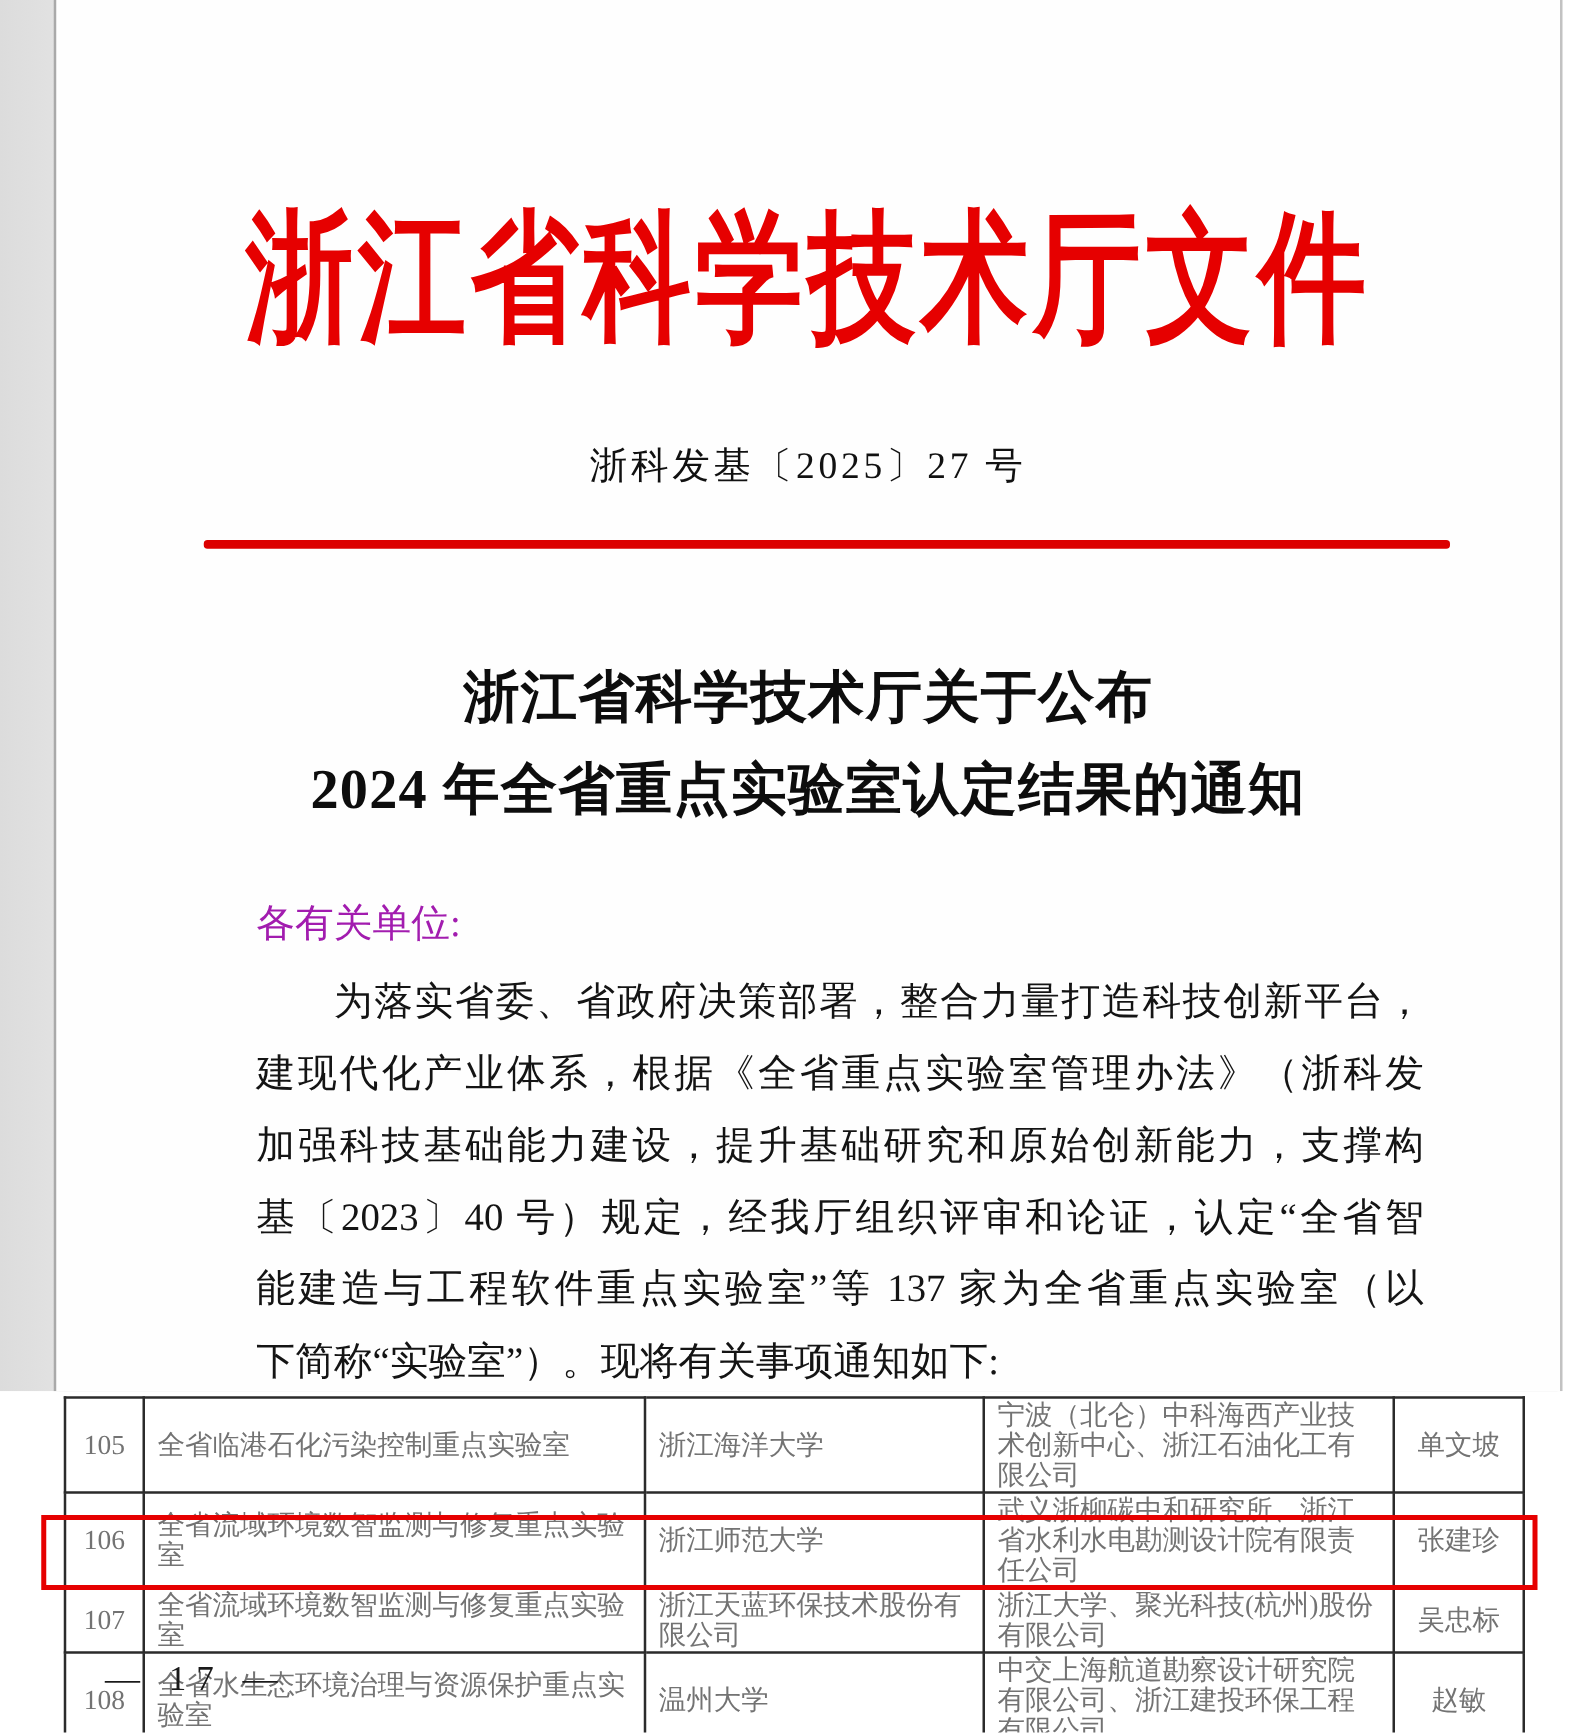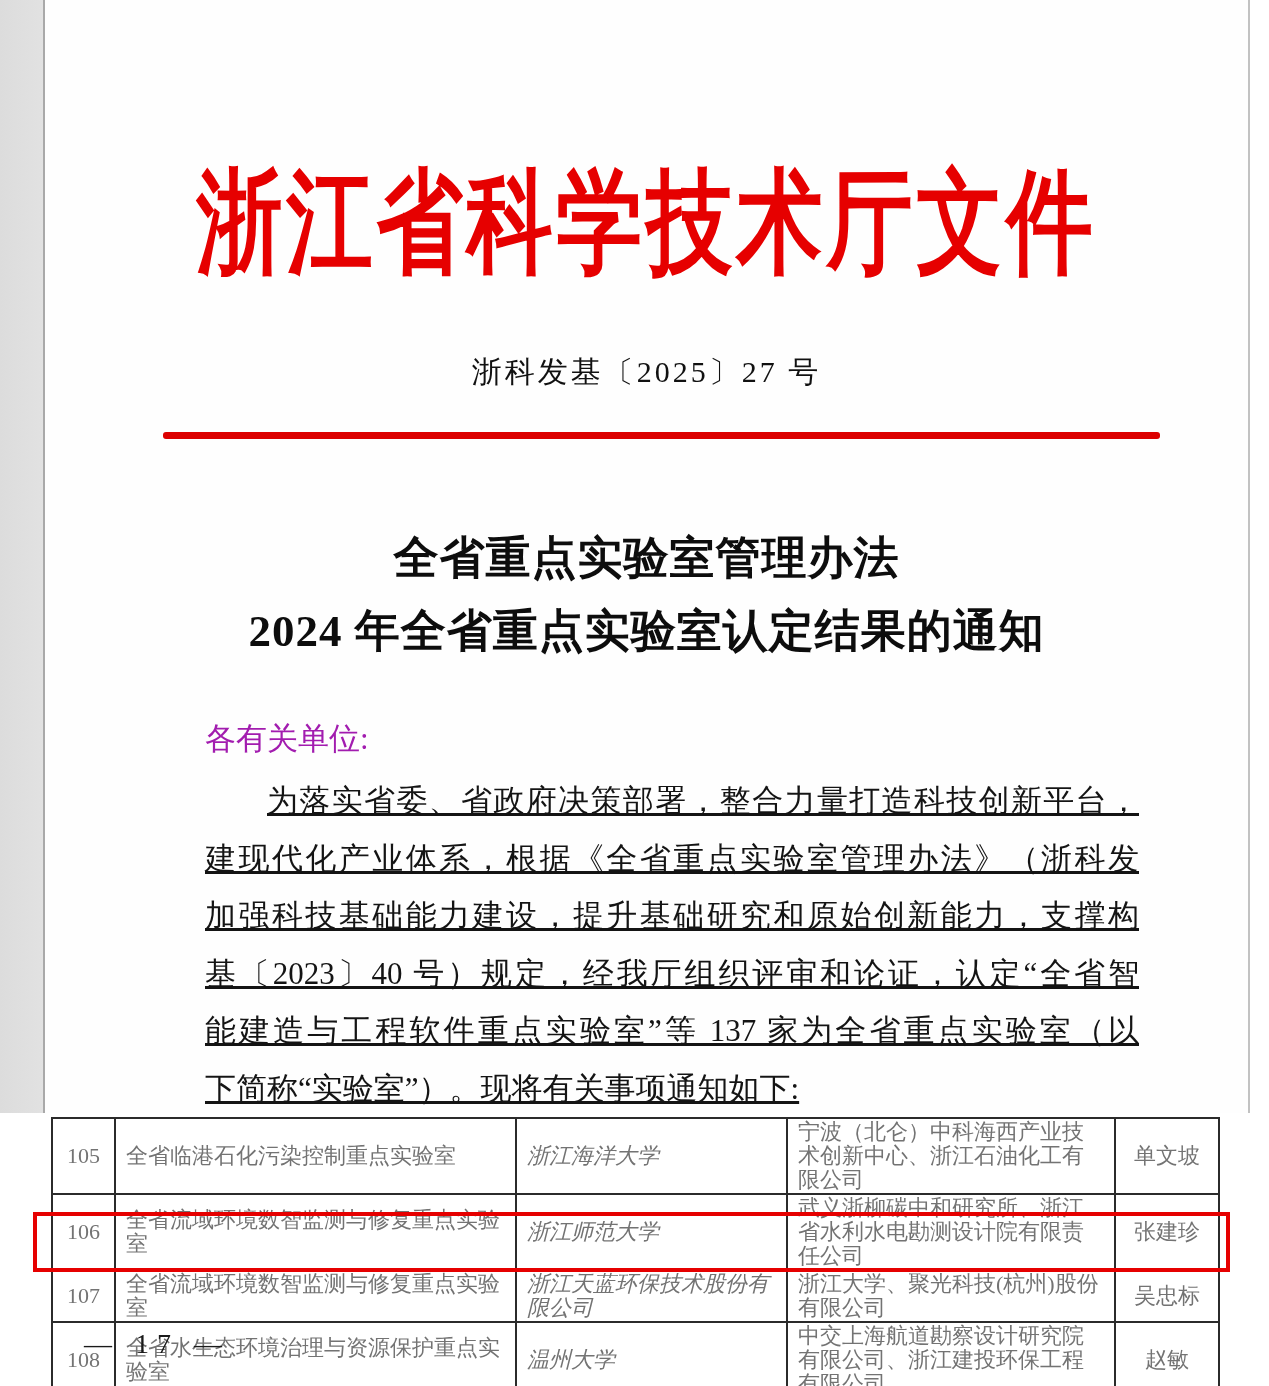--- a/index.html
+++ b/index.html
@@ -37,21 +37,21 @@
   .notice-title {
     position:absolute; left:0; top:522px; width:100%;
     text-align:center; font-weight:700; font-size:45px; line-height:73px;
     color:#0d0d0d; letter-spacing:1px;
   }
   .salutation {
     position:absolute; left:160px; top:718px; font-size:31px; color:#a21caf;
   }
   .body-text {
     position:absolute; left:160px; top:772px; width:934px;
-    font-size:31px; color:#141414;text-decoration:underline;
+    font-size:31px; color:#141414;
   }
   .body-line {
     height:57.5px; line-height:57.5px; white-space:nowrap;
     text-align:justify; text-align-last:justify;
   }
   .body-line.first { text-indent:62px; }
   .body-line.last { text-align-last:left; }
   
   .table-section {
     position:absolute; left:0; top:1113px; width:1269px; height:273px;
@@ -62,21 +62,21 @@
     border-collapse:collapse; table-layout:fixed;
     font-family:"Liberation Serif","DejaVu Serif",serif;
   }
   table.result-table td {
     border:2px solid #2b2b2b; height:47px;
     font-size:22px; line-height:24px; color:#737373;
     padding:1px 10px; overflow:hidden;
   }
   td.c-no, td.c-director { text-align:center; padding:1px 2px;margin-top:31px; }
   td.c-lab { padding-left:20px; }
-  td.c-org { padding-left:12px;font-style:italic; }
+  td.c-org { padding-left:12px; }
   td.c-partners { padding-left:12px; padding-right:8px; }
   .highlight-box {
     position:absolute; left:33px; top:99px; width:1197px; height:60px;
     border:4px solid #e60000; pointer-events:none;
   }
   .page-number {
     position:absolute; left:84px; top:215px;
     font-size:28px; letter-spacing:8px; color:#1a1a1a; white-space:nowrap;
   }
 </style>
@@ -88,21 +88,21 @@
   <div class="doc-backdrop">
     <div class="doc-page">
 
       <h1 class="doc-title">浙江省科学技术厅文件</h1>
 
       <div class="doc-number">浙科发基〔2025〕27 号</div>
 
       <div class="red-rule"></div>
 
       <div class="notice-title">
-        <div>全省重点实验室管理办法</div>
+        <div>浙江省科学技术厅关于公布</div>
         <div>2024 年全省重点实验室认定结果的通知</div>
       </div>
 
       <div class="salutation">各有关单位:</div>
 
       <div class="body-text">
         <div class="body-line first">为落实省委、省政府决策部署，整合力量打造科技创新平台，</div>
         <div class="body-line">建现代化产业体系，根据《全省重点实验室管理办法》（浙科发</div>
         <div class="body-line">加强科技基础能力建设，提升基础研究和原始创新能力，支撑构</div>
         <div class="body-line">基〔2023〕40 号）规定，经我厅组织评审和论证，认定“全省智</div>

